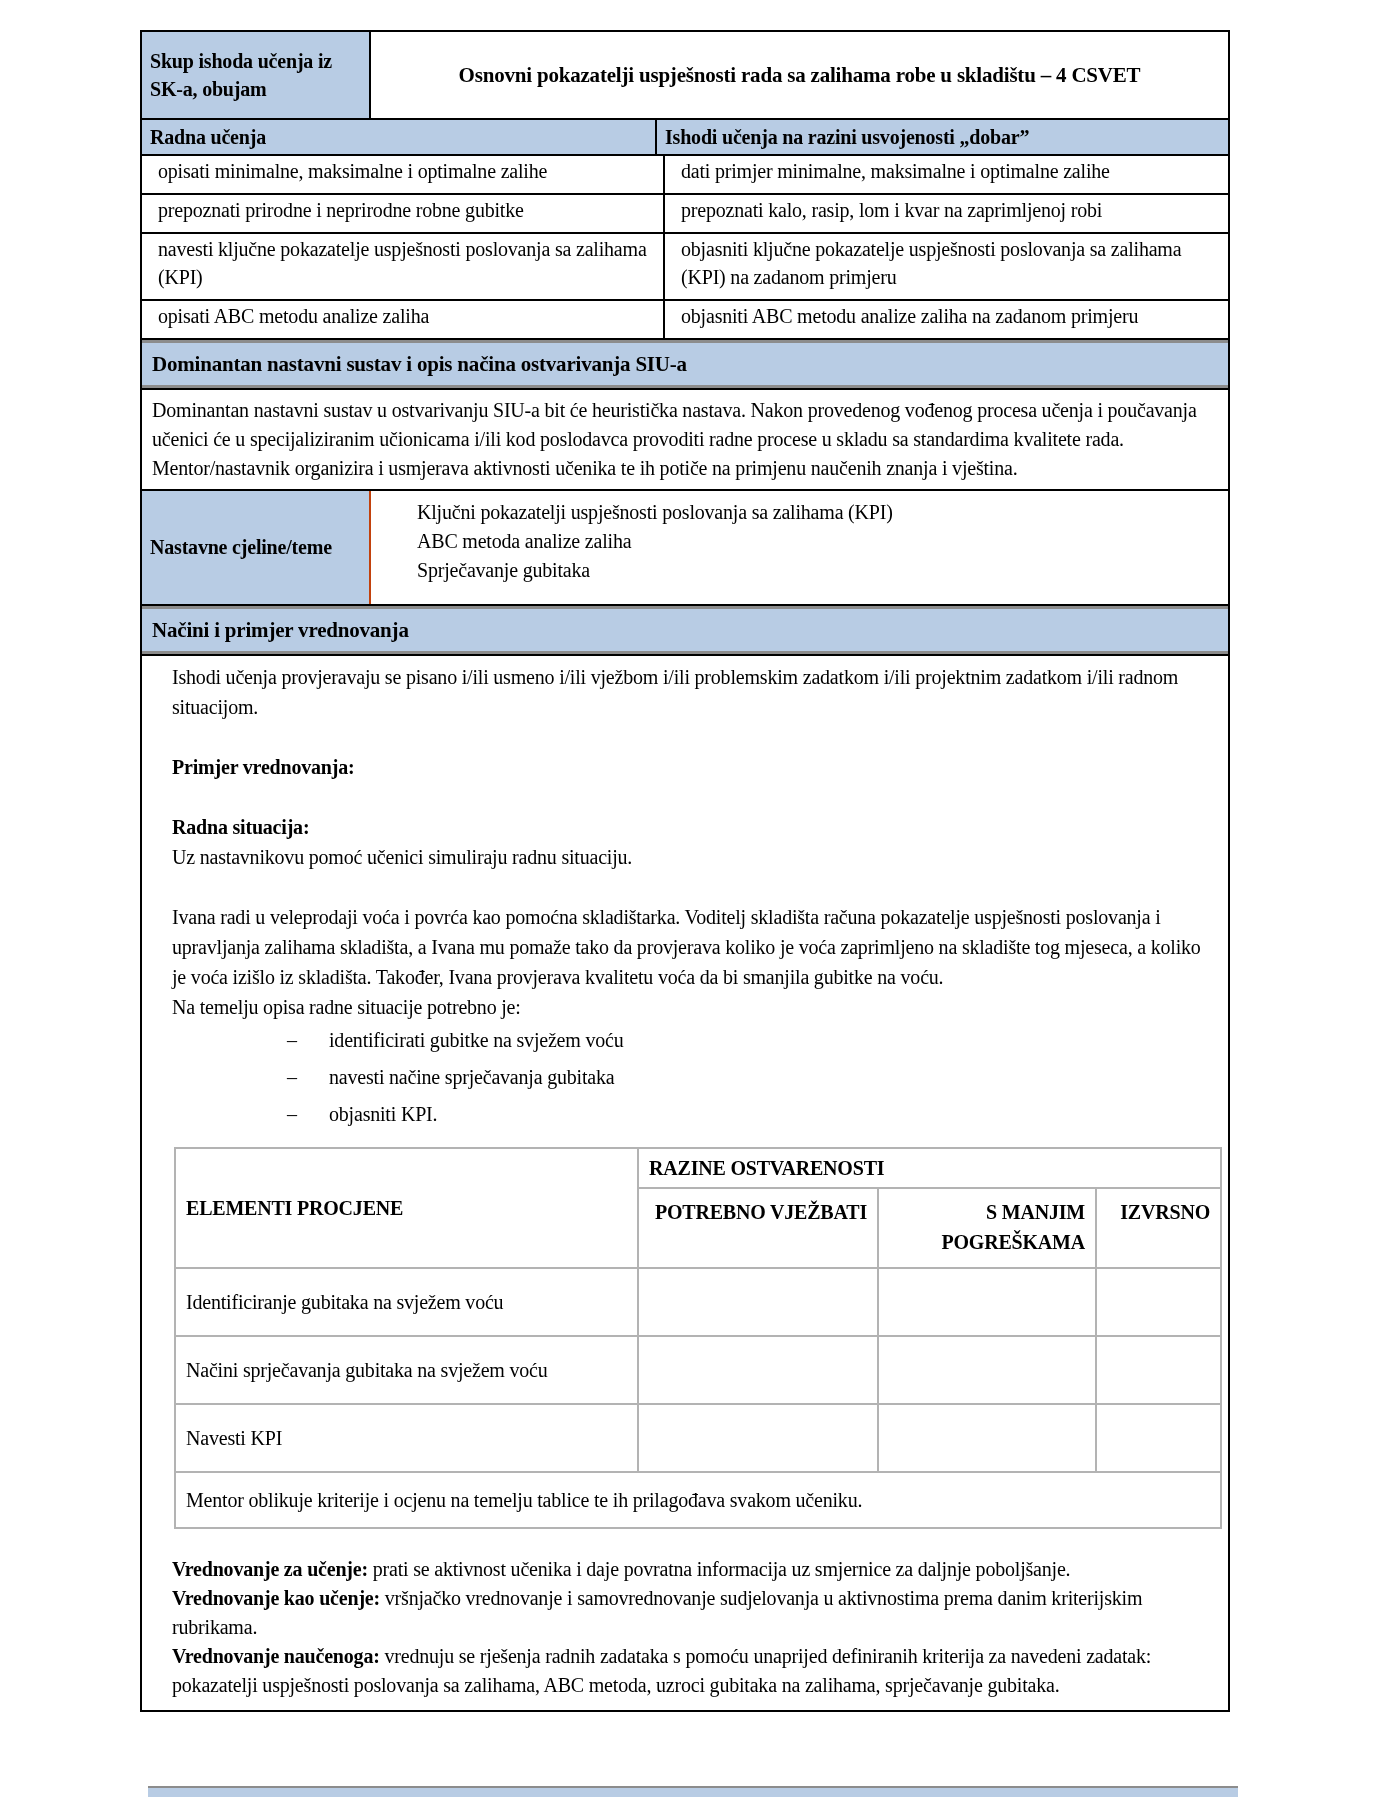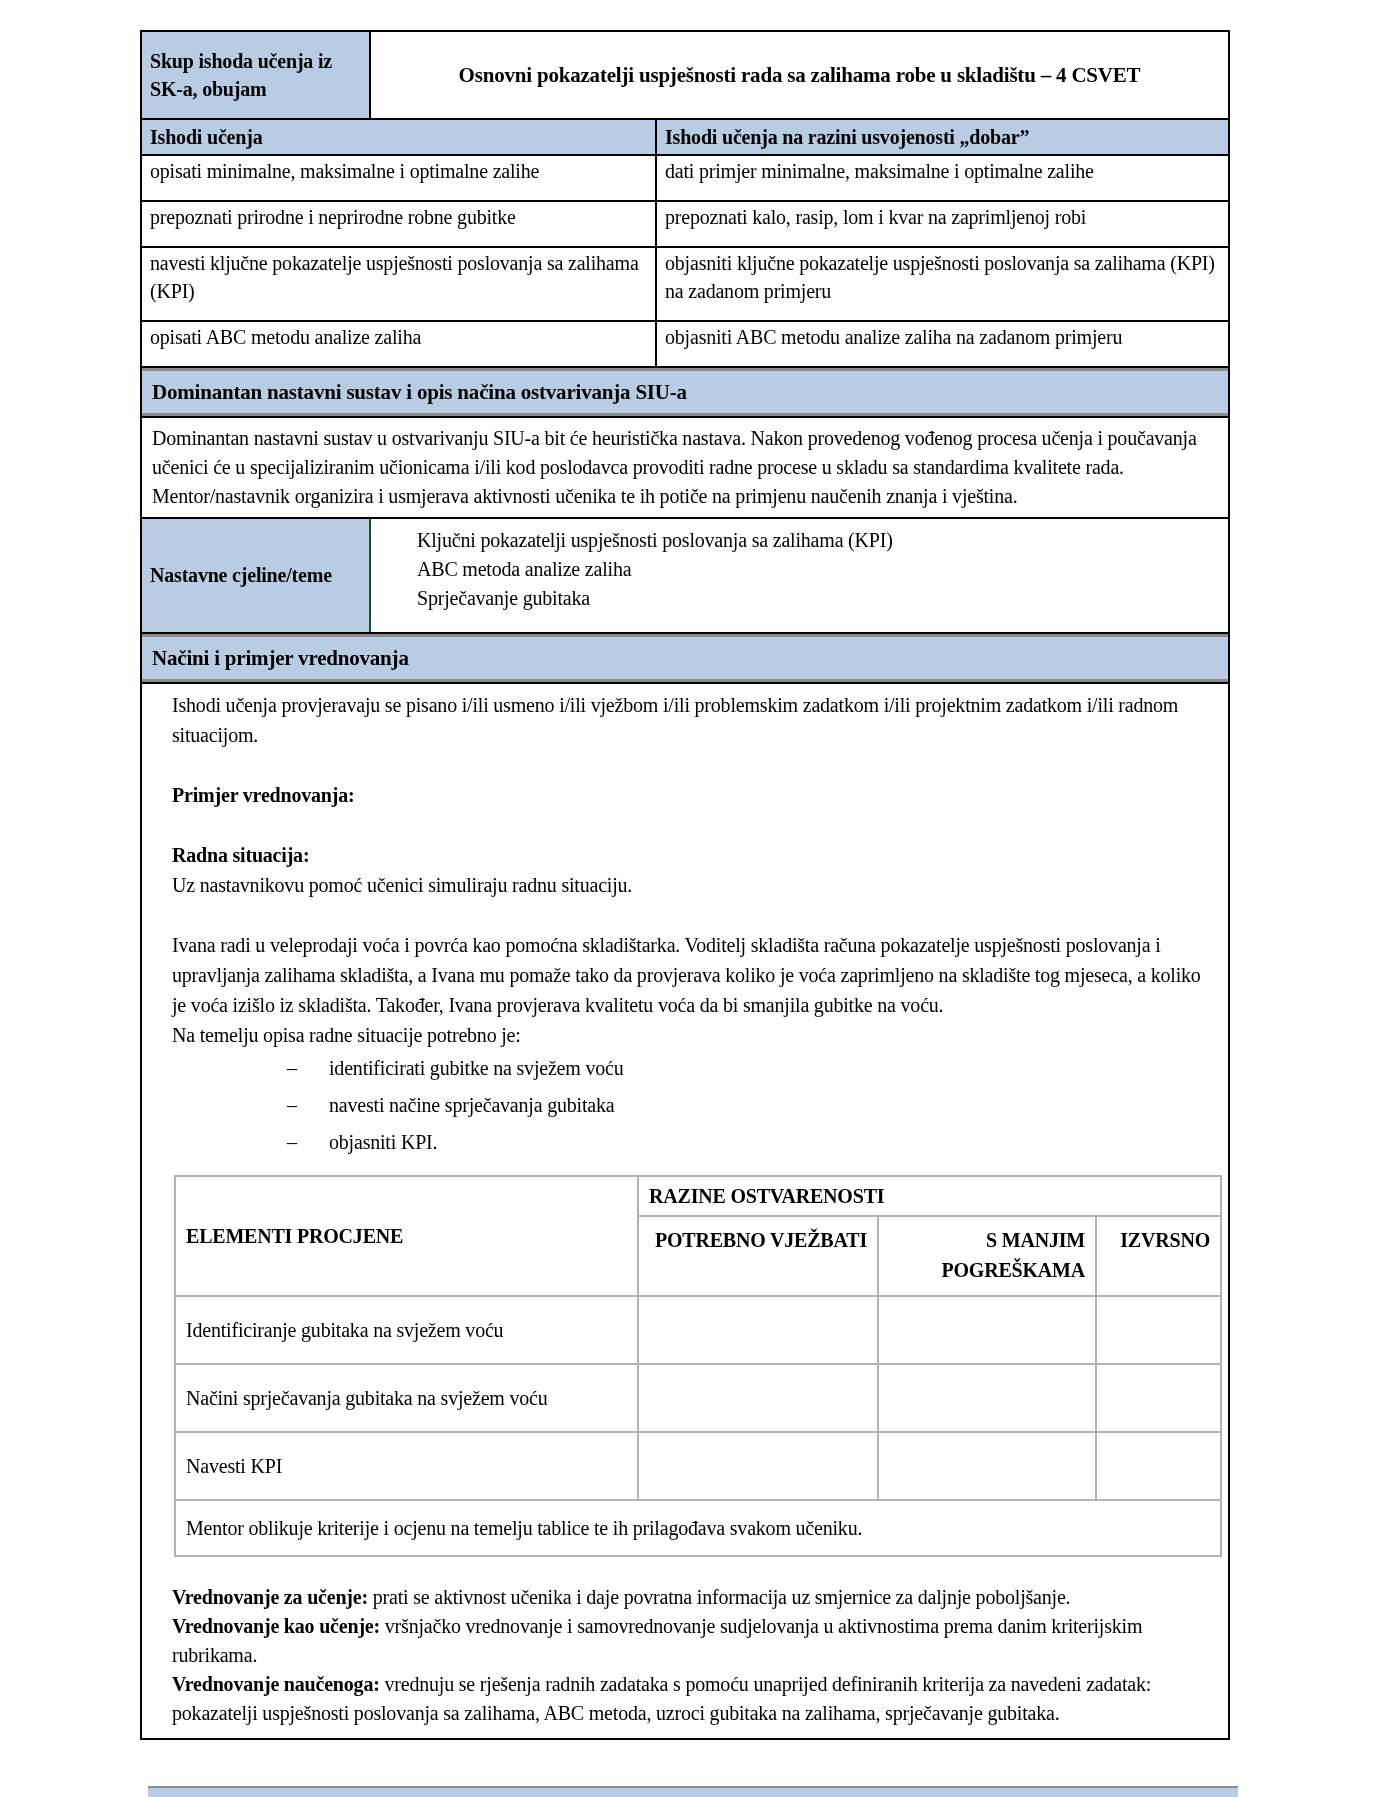--- a/index.html
+++ b/index.html
@@ -14,31 +14,31 @@
   .bold{font-weight:bold;}
   
   .r1{min-height:86px;}
   .r1 .c-left{width:229px;border-right:2px solid #000;display:flex;align-items:center;}
   .r1 .c-right{flex:1;display:flex;align-items:center;justify-content:center;text-align:left;font-size:21px;}
   
   .split .c-left{width:515px;border-right:2px solid #000;}
   .split .c-right{flex:1;}
   .hdr-row{min-height:34px;align-items:center;}
   .o-row{min-height:28px;}
-  .o-row .cell{padding:1px 8px 15px 8px;}
+  .o-row .cell{padding:1px 8px 8px 8px;margin-left:8px;}
   
   .band-outer{border-top:2px solid #000;border-bottom:2px solid #000;}
   .band-outer.no-top{border-top:none;}
   .band{border-top:3px solid #8c8c8c;border-bottom:3px solid #8c8c8c;background:#b8cce4;
         padding:7px 10px;font-weight:bold;font-size:21px;}
   
   .siu-body{padding:6px 10px;line-height:29px;}
   
   .r-units{border-bottom:2px solid #000;min-height:96px;}
-  .r-units .c-left{width:229px;border-right:2px solid #14532d;display:flex;align-items:center;line-height:29px;}
+  .r-units .c-left{width:229px;border-right:2px solid #c2410c;display:flex;align-items:center;line-height:29px;}
   .r-units .c-right{flex:1;padding:7px 8px 19px 46px;line-height:29px;}
   
   .eval-cell{padding:6px 10px 10px 10px;line-height:30px;margin-left:20px;}
   .gap{height:30px;}
   .task-row{display:flex;line-height:37px;}
   .task-row .dash{width:42px;text-align:left;margin-left:115px;}
   
   .rubric{border-collapse:collapse;table-layout:fixed;width:1046px;margin:14px 0 6px 2px;}
   .rubric td,.rubric th{border:2px solid #b3b3b3;box-sizing:border-box;padding:4px 10px;
         font-size:20px;text-align:left;vertical-align:middle;letter-spacing:-0.2px;}
@@ -58,21 +58,21 @@
 
 <div class="page">
   <div class="doc-table">
 
     <div class="row r1">
       <div class="cell blue bold c-left">Skup ishoda učenja iz SK-a, obujam</div>
       <div class="cell bold c-right">Osnovni pokazatelji uspješnosti rada sa zalihama robe u skladištu – 4 CSVET</div>
     </div>
 
     <div class="row split hdr-row bt">
-      <div class="cell blue bold c-left">Ishodi učenja</div>
+      <div class="cell blue bold c-left">Radna učenja</div>
       <div class="cell blue bold c-right">Ishodi učenja na razini usvojenosti „dobar”</div>
     </div>
 
     <div class="row split o-row bt">
       <div class="cell c-left">opisati minimalne, maksimalne i optimalne zalihe</div>
       <div class="cell c-right">dati primjer minimalne, maksimalne i optimalne zalihe</div>
     </div>
     <div class="row split o-row bt">
       <div class="cell c-left">prepoznati prirodne i neprirodne robne gubitke</div>
       <div class="cell c-right">prepoznati kalo, rasip, lom i kvar na zaprimljenoj robi</div>

